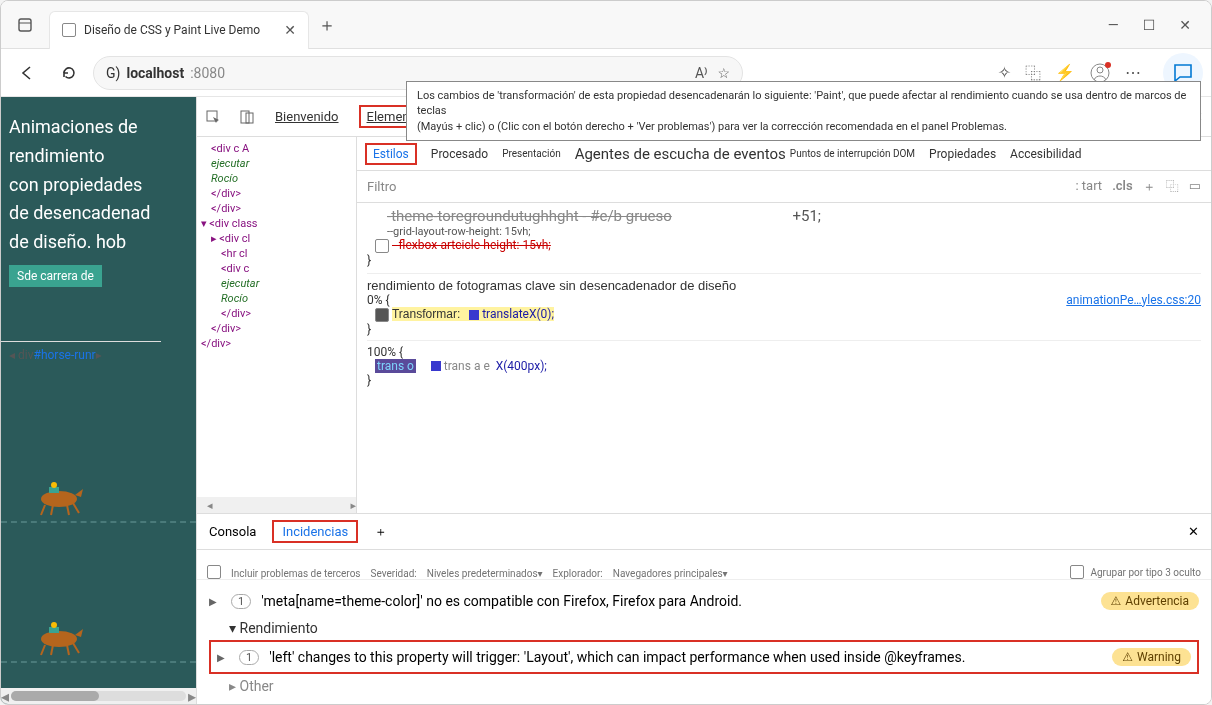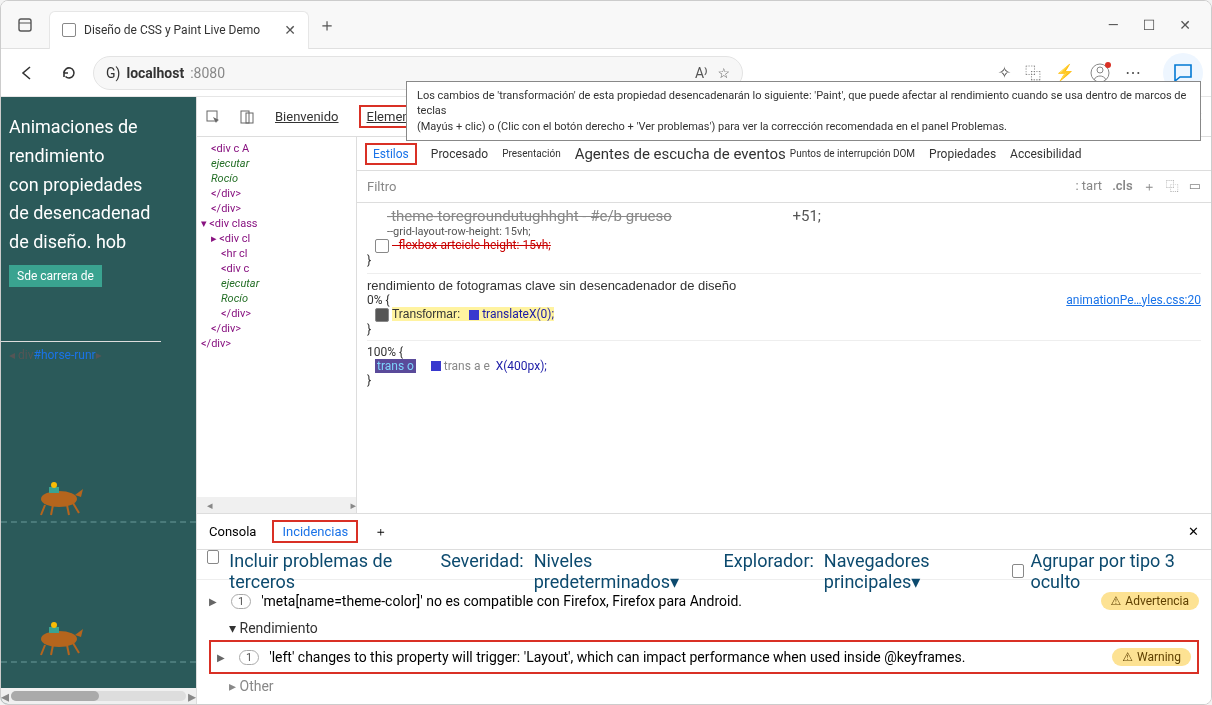--- a/index.html
+++ b/index.html
@@ -68,21 +68,21 @@
 .highlight-row { background: #fff3a0; display: inline; }
 .trans-hl { background: #5a4a9a; color: #7dd3fc; padding: 0 2px; }
 
 .breadcrumb { height: 26px; border-top: 1px solid #ddd; display: flex; align-items: center; padding: 0 8px; font-size: 12px; color: #555; font-family: monospace; }
 .bc-sel { color: #1a73e8; }
 
 
 .drawer { border-top: 1px solid #ddd; display: flex; flex-direction: column; }
 .drawer-tabs { height: 36px; display: flex; align-items: center; gap: 16px; padding: 0 12px; font-size: 13px; border-bottom: 1px solid #ddd; }
 .drawer-tab.active { border: 2px solid #d93025; padding: 2px 8px; color: #1a73e8; }
-.drawer-filters { height: 30px; display: flex; align-items: flex-start; padding: 0 10px; gap: 10px; font-size: 18px; color: #0c4a6e; border-bottom: 1px solid #eee; }
+.drawer-filters { height: 30px; display: flex; align-items: flex-end; padding: 0 10px; gap: 10px; font-size: 10px; color: #737373; border-bottom: 1px solid #eee; }
 .drawer-filters .sp { margin-left: auto; display: flex; align-items: center; gap: 6px; }
 .chk { width: 14px; height: 14px; border: 1px solid #888; border-radius: 2px; display: inline-block; vertical-align: middle; }
 .issues { padding: 6px 12px; font-size: 14px; }
 .issue-row { display: flex; align-items: center; gap: 10px; padding: 6px 0; }
 .issue-row.boxed { border: 2px solid #d93025; padding: 6px; }
 .tri { color: #666; font-size: 10px; width: 12px; }
 .count { border: 1px solid #aaa; border-radius: 10px; padding: 0 6px; font-size: 11px; color: #555; }
 .warn-badge { margin-left: auto; background: #fde293; border-radius: 12px; padding: 2px 10px; font-size: 12px; color: #5f4000; display: flex; align-items: center; gap: 4px; }
 .cat { font-size: 14px; color: #333; padding: 4px 0 4px 20px; }
 .issue-text { flex: 1; }

